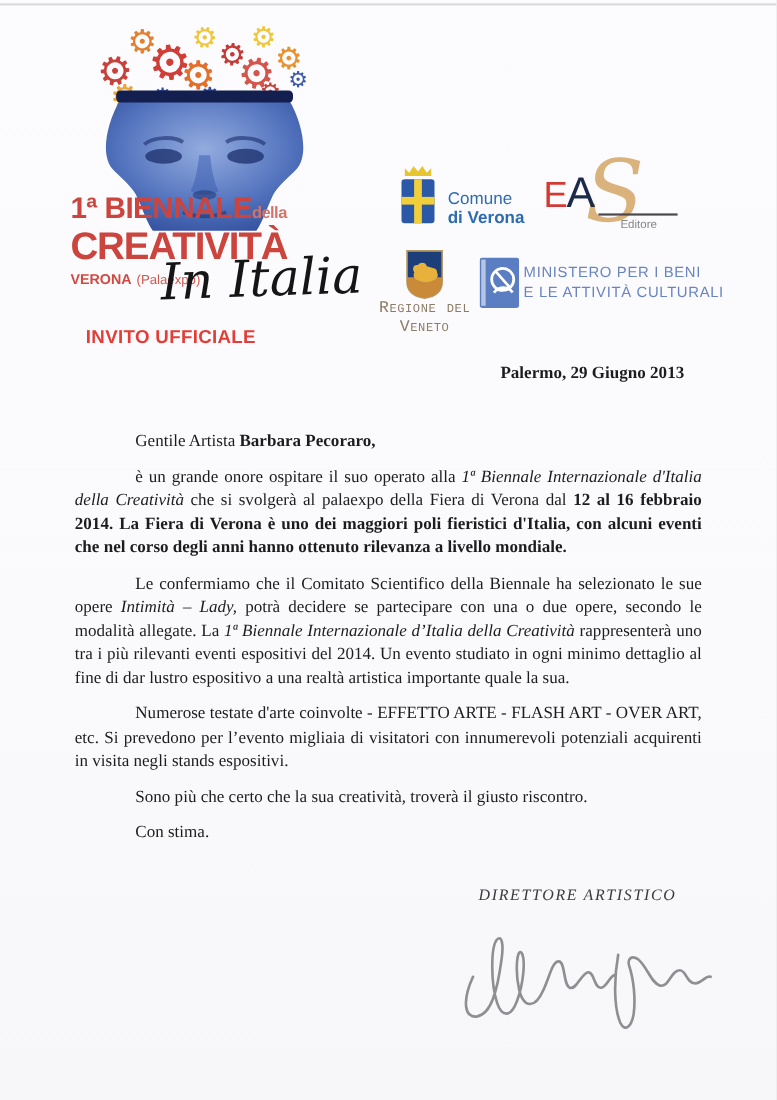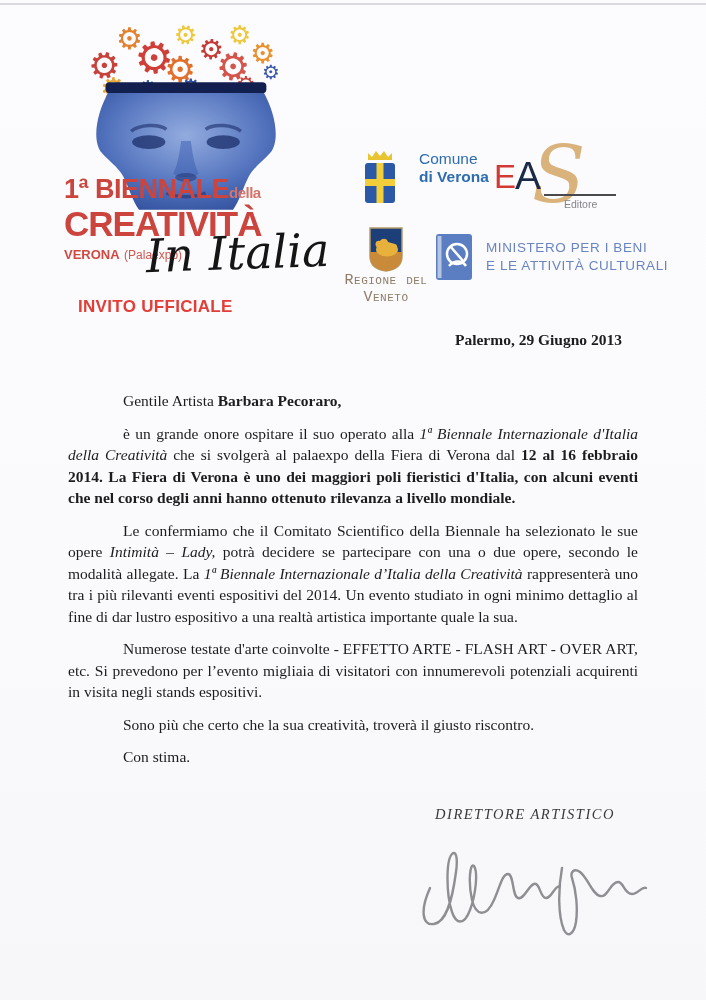--- a/index.html
+++ b/index.html
@@ -22,35 +22,35 @@
   .venue .city{font-size:13px;font-weight:800;color:#d04a42;}
   .venue .paren{font-size:12px;color:#d0574e;font-weight:400;}
   .venue .dates{font-size:12.5px;font-weight:700;color:#4d66ae;display:block;}
   .script-line{
     position:absolute;left:146px;top:226px;font-family:"DejaVu Serif",serif;
     font-style:italic;font-size:46px;color:#151515;transform:rotate(-2deg);white-space:nowrap;
   }
   .invite{position:absolute;left:78px;top:297px;font-family:"Liberation Sans",sans-serif;
     font-size:17px;font-weight:700;color:#e23d37;letter-spacing:0.3px;}
   
-  .verona-logo{position:absolute;left:360px;top:150px;display:flex;align-items:flex-start;gap:19px;
+  .verona-logo{position:absolute;left:360px;top:150px;display:flex;align-items:flex-end;gap:7px;
     font-family:"Liberation Sans",sans-serif;color:#2e6cb0;}
   .verona-text{font-size:15.5px;line-height:1.15;}
   .verona-text .l2{font-weight:700;}
   .eas-logo{position:absolute;left:494px;top:148px;width:130px;height:80px;font-family:"Liberation Sans",sans-serif;}
   .eas-s{position:absolute;left:38px;top:-12px;font-family:"DejaVu Serif",serif;font-style:italic;
     font-size:78px;color:#d9b27c;line-height:1;}
   .eas-e{position:absolute;left:0px;top:12px;font-size:33px;color:#d43a35;font-weight:400;line-height:1;}
   .eas-a{position:absolute;left:21px;top:8px;font-size:39px;color:#1c2a4a;font-weight:500;line-height:1;}
   .eas-line{position:absolute;left:50px;top:46px;width:72px;height:2px;background:#4a4a4e;}
   .eas-caption{position:absolute;left:70px;top:50px;font-size:10.5px;color:#85858a;}
   .veneto-logo{position:absolute;left:342px;top:226px;width:88px;text-align:center;}
   .veneto-caption{margin-top:0;font-size:15px;font-variant:small-caps;letter-spacing:0.5px;color:#8d7c66;
     font-family:Liberation Mono, monospace;}
-  .ministero-logo{position:absolute;left:436px;top:234px;display:flex;align-items:center;gap:14px;justify-content:space-between;}
+  .ministero-logo{position:absolute;left:436px;top:234px;display:flex;align-items:center;gap:4px;justify-content:space-between;}
   .ministero-text{font-family:"Liberation Sans",sans-serif;font-size:13.5px;font-weight:500;
     color:#6a84c2;letter-spacing:0.6px;line-height:1.3;}
   
   .dateline{position:absolute;left:410px;top:331px;width:212px;text-align:right;
     font-size:15.5px;font-weight:700;}
   .letter{position:absolute;left:68px;top:390px;width:570px;font-size:15.5px;line-height:21.5px;
     text-align:justify;}
   .letter p{margin:0 0 11px;text-indent:55px;}
   .letter p.salutation{text-align:left;}
   .letter i{font-style:italic;}

